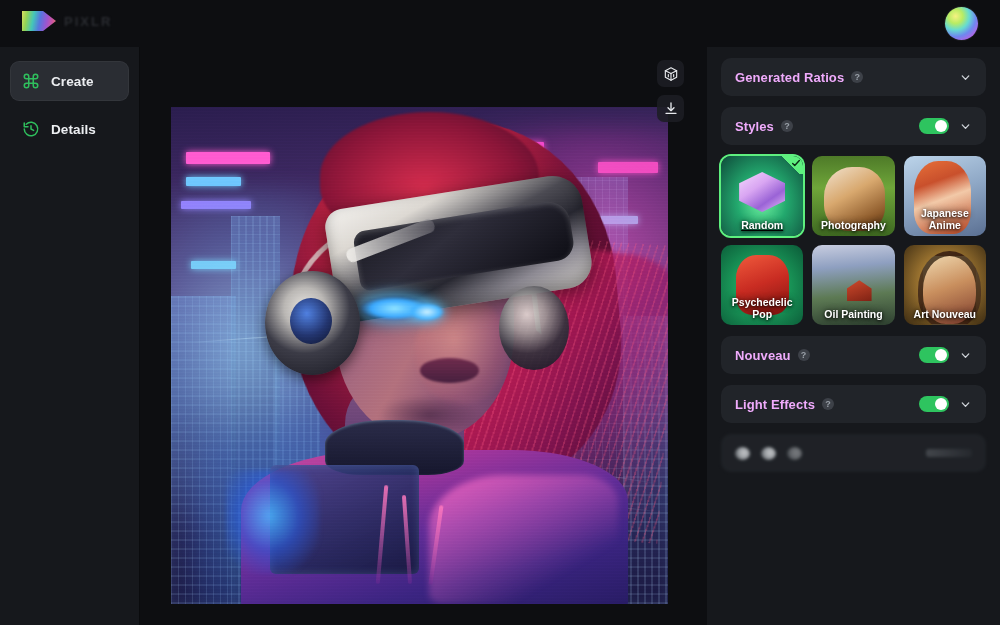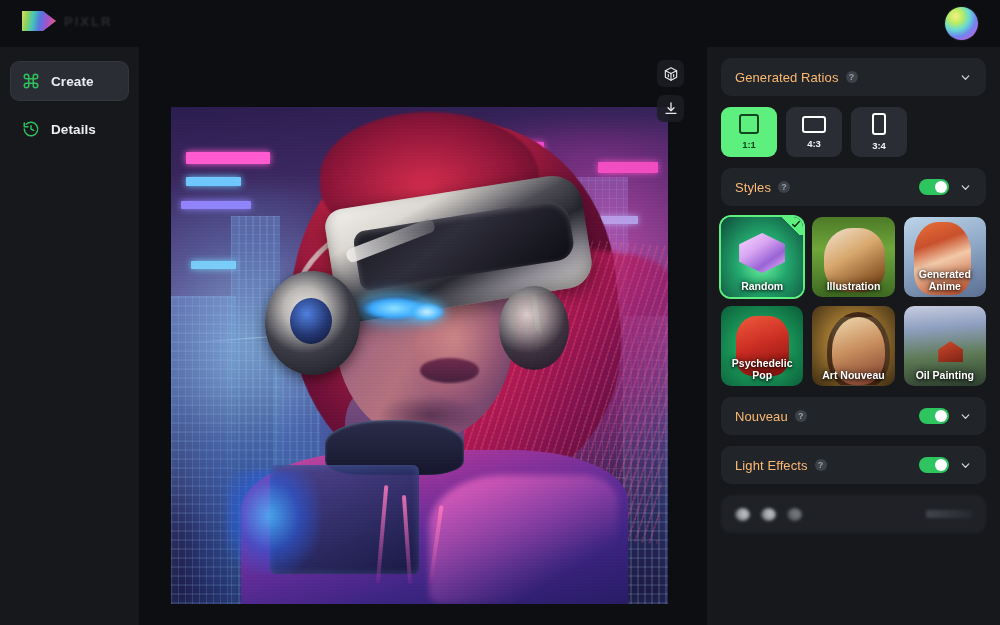--- a/index.html
+++ b/index.html
@@ -334,21 +334,21 @@
   }
   .sec {
     background: #212429;
     border-radius: 10px;
     height: 38px;
     display: flex; align-items: center;
     padding: 0 14px;
     margin-bottom: 11px;
   }
   .sec-title {
-    color: #fdba74; font-size: 13px; font-weight: 400; letter-spacing: .1px;
+    color: #f0abfc; font-size: 13px; font-weight: 700; letter-spacing: .1px;
   }
   .help {
     width: 12px; height: 12px; border-radius: 50%;
     background: #3d4148; color: #9aa0a8;
     font-size: 9px; line-height: 12px; text-align: center;
     margin-left: 7px; font-weight: 700;
     flex: 0 0 12px;
   }
   .sec-right { margin-left: auto; display: flex; align-items: center; gap: 10px; }
   .toggle {
@@ -383,21 +383,21 @@
   .grid {
     display: grid; grid-template-columns: repeat(3, 1fr);
     gap: 9px; margin-bottom: 11px;
   }
   .card {
     position: relative; height: 80px; border-radius: 10px;
     overflow: hidden;
     display: flex; align-items: flex-end; justify-content: center;
     padding-bottom: 5px;
   }
-  .card.sel { box-shadow: 0 0 0 2px #5ef07f; }
+  .card.sel { box-shadow: 0 0 0 2px #5ef07f; text-decoration: underline; }
   .card .thumb { position: absolute; inset: 0; }
   .card .name {
     position: relative; z-index: 2;
     color: #fff; font-size: 10.5px; font-weight: 700;
     text-align: center; line-height: 12px;
     text-shadow: 0 1px 3px rgba(0,0,0,.9), 0 0 7px rgba(0,0,0,.8);
     padding: 0 3px;
   }
   .check {
     position: absolute; top: 0; right: 0; z-index: 3;
@@ -656,34 +656,20 @@
       <span class="help">?</span>
       <span class="sec-right">
         <span class="chev">
           <svg viewBox="0 0 24 24" fill="none" stroke="currentColor" stroke-width="2.4" stroke-linecap="round" stroke-linejoin="round">
               <polyline points="6 9 12 15.5 18 9"></polyline>
             </svg>
         </span>
       </span>
     </div>
 
-    <div class="ratios">
-      <div class="ratio sel">
-        <span class="glyph g11"></span>
-        <span class="lbl">1:1</span>
-      </div>
-      <div class="ratio">
-        <span class="glyph g43"></span>
-        <span class="lbl">4:3</span>
-      </div>
-      <div class="ratio">
-        <span class="glyph g34"></span>
-        <span class="lbl">3:4</span>
-      </div>
-    </div>
 
     <div class="sec">
       <span class="sec-title">Styles</span>
       <span class="help">?</span>
       <span class="sec-right">
         <span class="toggle">
             <span class="knob"></span>
           </span>
         <span class="chev">
           <svg viewBox="0 0 24 24" fill="none" stroke="currentColor" stroke-width="2.4" stroke-linecap="round" stroke-linejoin="round">
@@ -701,43 +687,43 @@
           <svg viewBox="0 0 24 24" fill="none" stroke="currentColor" stroke-width="3.4" stroke-linecap="round" stroke-linejoin="round">
               <polyline points="4 13 9 18 20 6"></polyline>
             </svg>
         </span>
         <span class="name">Random</span>
       </div>
 
 
       <div class="card">
         <span class="thumb t-photo"></span>
-        <span class="name">Illustration</span>
+        <span class="name">Photography</span>
       </div>
 
       <div class="card">
         <span class="thumb t-anime"></span>
-        <span class="name">Generated Anime</span>
+        <span class="name">Japanese Anime</span>
       </div>
 
 
 
       <div class="card">
         <span class="thumb t-psy"></span>
         <span class="name">Psychedelic Pop</span>
       </div>
 
       <div class="card">
+        <span class="thumb t-oil"></span>
+        <span class="name">Oil Painting</span>
+      </div>
+
+      <div class="card">
         <span class="thumb t-nouveau"></span>
         <span class="name">Art Nouveau</span>
-      </div>
-
-      <div class="card">
-        <span class="thumb t-oil"></span>
-        <span class="name">Oil Painting</span>
       </div>
 
     </div>
 
     <div class="sec">
       <span class="sec-title">Nouveau</span>
       <span class="help">?</span>
       <span class="sec-right">
         <span class="toggle">
             <span class="knob"></span>

